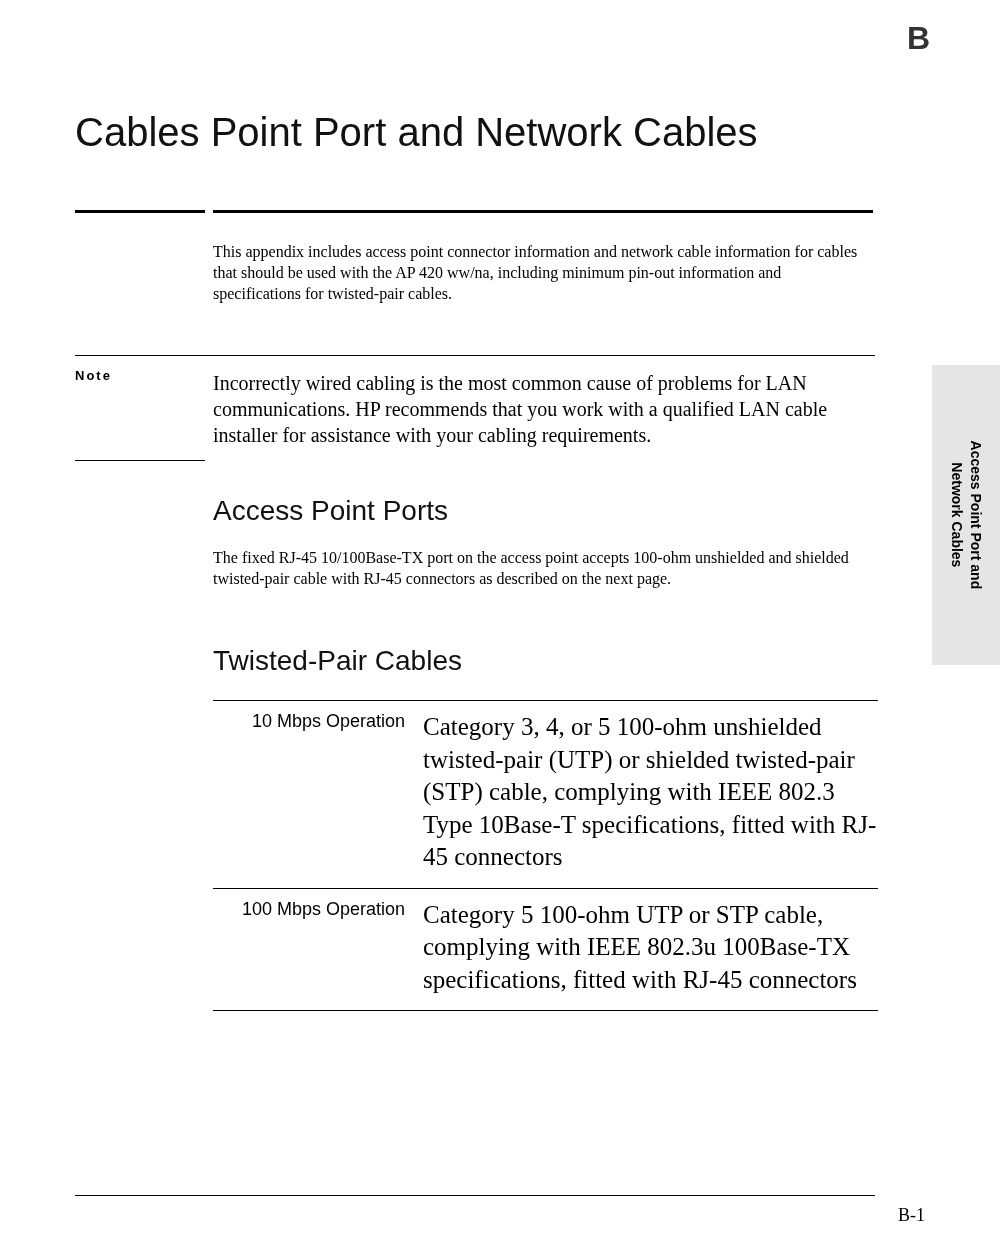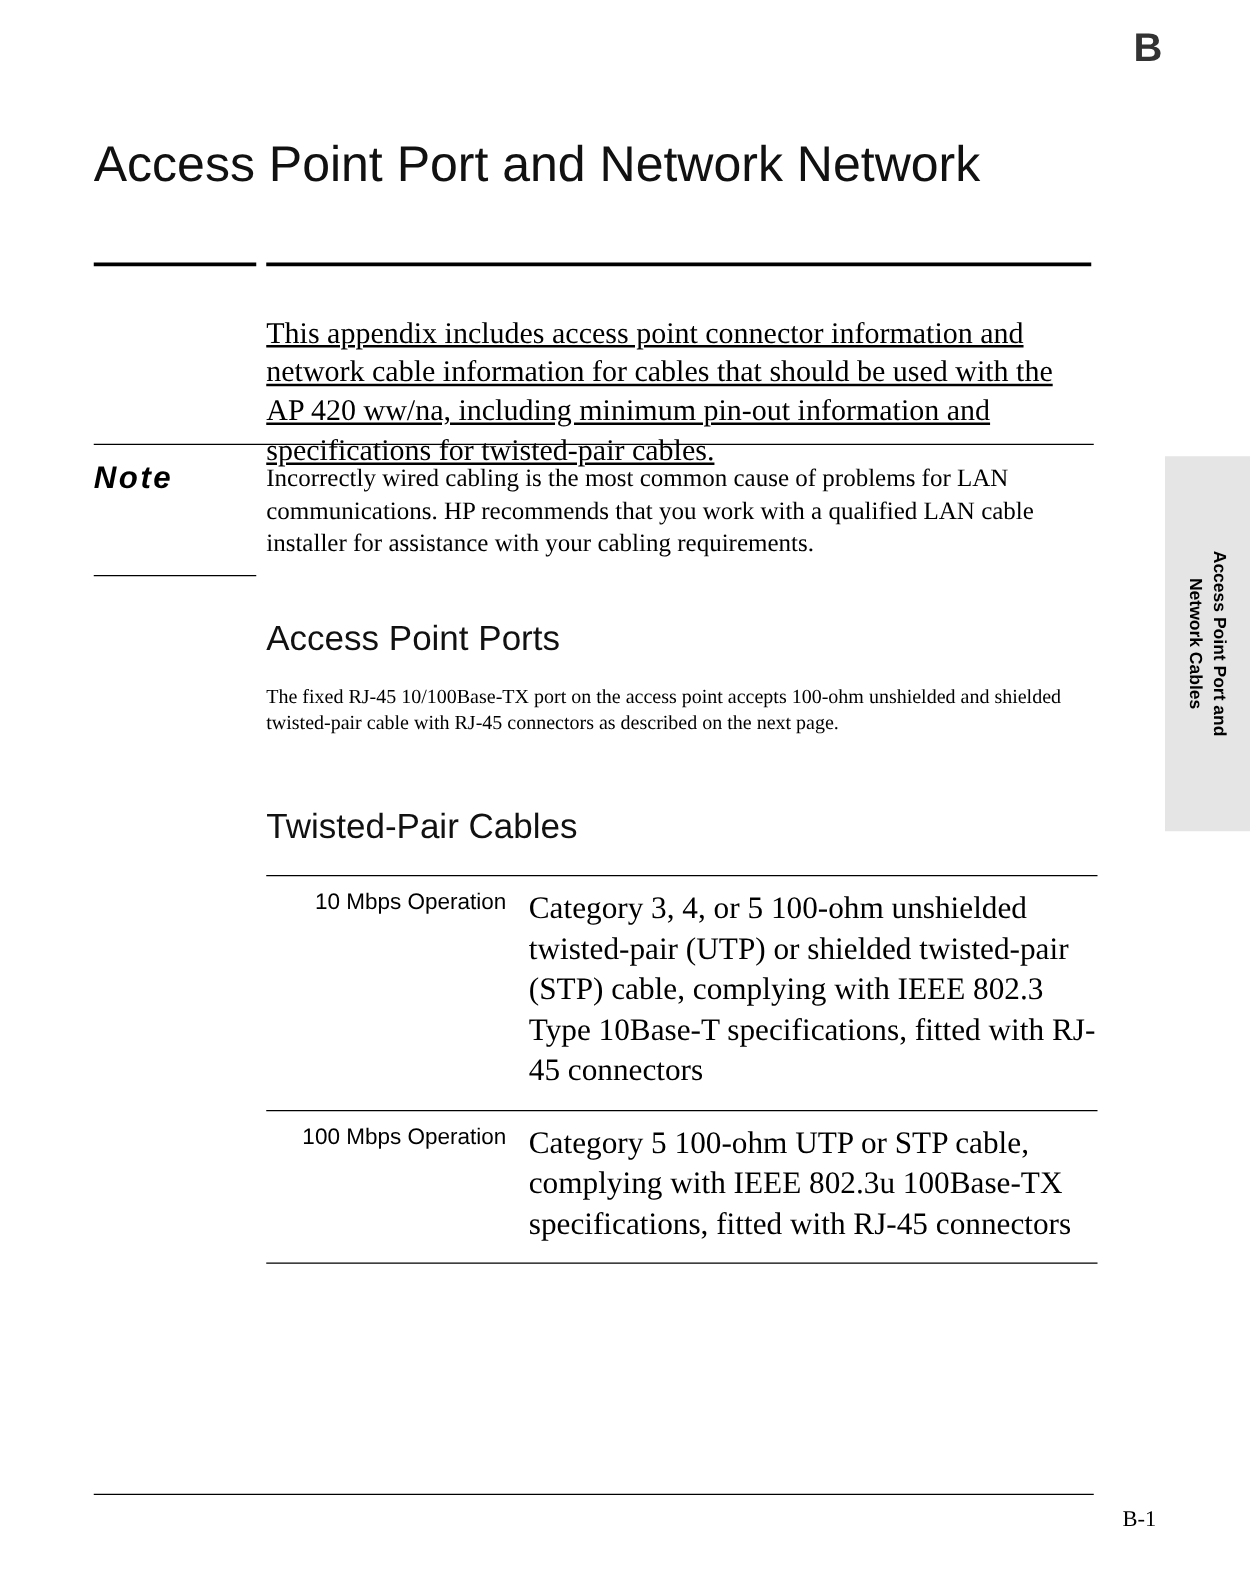--- a/index.html
+++ b/index.html
@@ -72,26 +72,25 @@
     position: absolute;
     left: 213px;
     width: 660px;
     border-top: 3px solid #000;
   }
   .rule-short.top { top: 210px; }
   .rule-long.top  { top: 210px; }
 
   .intro {
     position: absolute;
-    top: 252px;
-    left: 213px;
-    width: 660px;
-    font-size: 24px;
-    line-height: 1.3;
-    text-decoration: underline;
+    top: 242px;
+    left: 213px;
+    width: 660px;
+    font-size: 16px;
+    line-height: 1.3;
   }
 
   .note-rule-top {
     position: absolute;
     top: 355px;
     left: 75px;
     width: 800px;
     border-top: 1px solid #000;
   }
   .note-rule-bottom {
@@ -101,23 +100,22 @@
     width: 130px;
     border-top: 1px solid #000;
   }
 
   .note-label {
     position: absolute;
     top: 368px;
     left: 75px;
     font-family: Arial, Helvetica, sans-serif;
     font-weight: 700;
-    font-size: 25px;
+    font-size: 13px;
     letter-spacing: 2px;
-    font-style: italic;
   }
   .note-body {
     position: absolute;
     top: 356px;
     left: 213px;
     width: 660px;
     font-size: 20px;
     line-height: 1.3;
     margin-top: 14px;
   }
@@ -193,21 +191,21 @@
 
   <div class="appendix-letter">B</div>
 
   <div class="side-tab">
     <div class="side-tab-inner">
       <span>Access Point Port and</span>
       <span>Network Cables</span>
     </div>
   </div>
 
-  <div class="title">Access Point Port and Network Network</div>
+  <div class="title">Cables Point Port and Network Cables</div>
 
   <div class="rule-short top"></div>
   <div class="rule-long top"></div>
 
   <div class="intro">This appendix includes access point connector information and network cable information for cables that should be used with the AP 420 ww/na, including minimum pin-out information and specifications for twisted-pair cables.</div>
 
   <div class="note-rule-top"></div>
   <div class="note-label">Note</div>
   <div class="note-body">Incorrectly wired cabling is the most common cause of problems for LAN communications. HP recommends that you work with a qualified LAN cable installer for assistance with your cabling requirements.</div>
   <div class="note-rule-bottom"></div>

